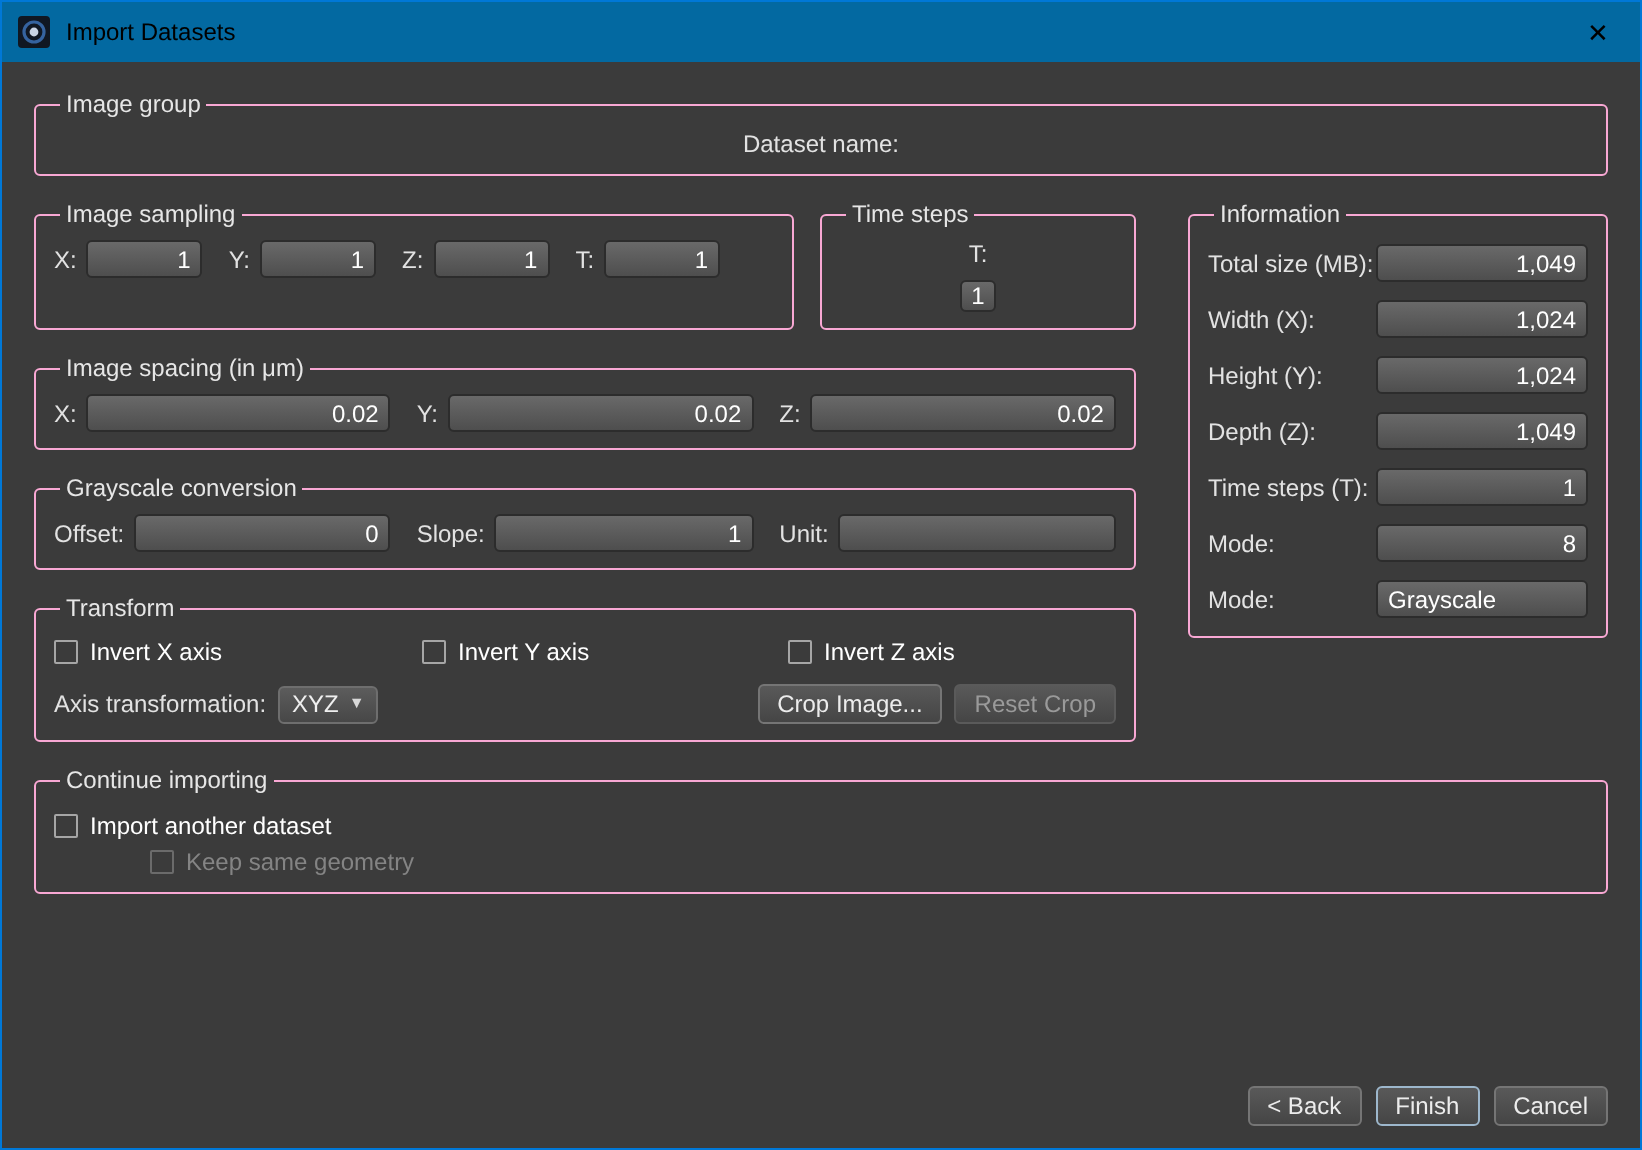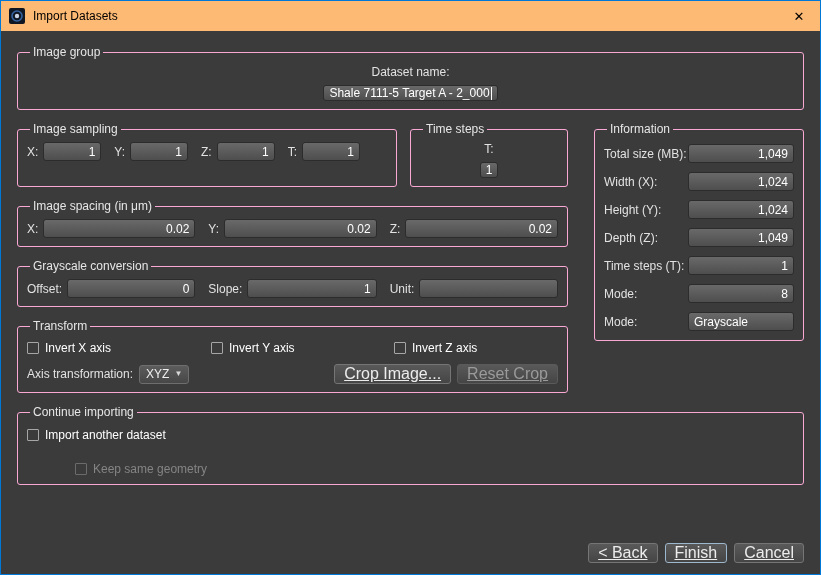--- a/index.html
+++ b/index.html
@@ -10,21 +10,21 @@
     width:821px; height:575px;
     border:1px solid #0078d7;
     background:#3b3b3b;
     display:flex; flex-direction:column;
     overflow:hidden;
     position:relative;
   }
 
   
   .titlebar {
-    height:30px; background:#fdba74;
+    height:30px; background:#0369a1;
     display:flex; align-items:center;
     padding:0 0 0 8px; gap:8px;
     flex:0 0 auto;
   }
   .app-icon { width:16px; height:16px; display:flex; }
   .titlebar .title { font-size:12px; color:#000; flex:1; }
   .close-btn {
     width:42px; height:30px;
     display:flex; align-items:center; justify-content:center;
     font-size:13px; color:#000; cursor:default;
@@ -94,31 +94,30 @@
     border:1px solid #6e6e6e; border-radius:3px;
     height:19px; display:flex; align-items:center; gap:5px;
     padding:0 6px; font-size:12px; color:#efefef;
   }
   .dd-arrow { font-size:8px; color:#d8d8d8; line-height:1; }
 
   .btn {
     font-family:"Liberation Sans", sans-serif;
     background:linear-gradient(180deg,#595959,#454545);
     border:1px solid #757575; border-radius:3px;
-    height:20px; padding:0 9px; font-size:16px; color:#ececec;
+    height:20px; padding:0 9px; font-size:12px; color:#ececec;
     display:inline-flex; align-items:center; justify-content:center;
     cursor:default;
-    text-decoration:underline;
   }
   .btn.disabled { color:#9a9a9a; border-color:#5a5a5a; }
   .btn.default { border-color:#9db7cc; }
 
   
   fieldset.continue .cb { margin:3px 0 0 0; }
-  fieldset.continue .cb + .cb { margin-top:20px;padding-left:48px; }
+  fieldset.continue .cb + .cb { margin-top:4px;padding-left:48px; }
 
   
   .footer {
     position:absolute; right:16px; bottom:11px;
     display:flex; gap:7px;
   }
 </style>
 </head>
 <body>
 
@@ -135,24 +134,20 @@
     <span class="title">Import Datasets</span>
     <span class="close-btn">✕</span>
   </div>
 
   <div class="content">
 
     <fieldset>
       <legend>Image group</legend>
       <div class="hrow">
         <span class="label">Dataset name:</span>
-        <div class="field grow">
-          <span>Shale 7111-5 Target A - 2_000</span>
-          <span class="caret"></span>
-        </div>
       </div>
     </fieldset>
 
     <div class="mid">
       <div class="left-col">
 
         <div class="samp-row">
 
           <fieldset class="sampling">
             <legend>Image sampling</legend>

